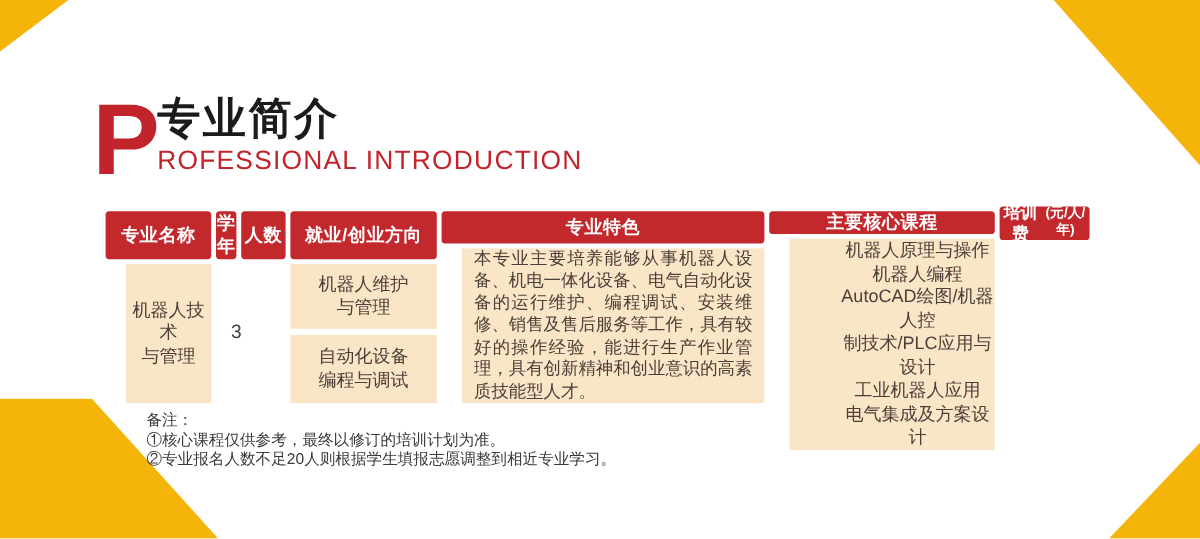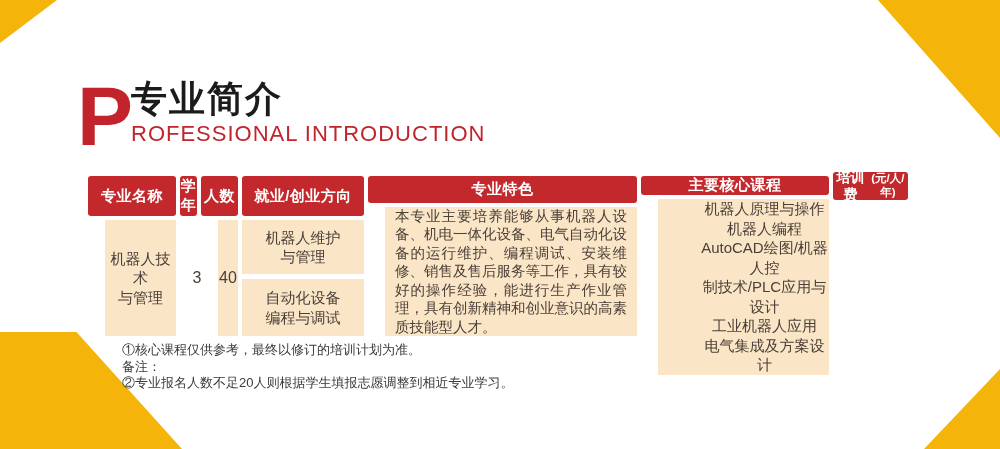--- a/index.html
+++ b/index.html
@@ -90,21 +90,20 @@
 与管理</div>
     </div>
 
     <div class="col" style="width:17px">
       <div class="th">学年</div>
       <div class="td main num">3</div>
     </div>
 
     <div class="col" style="width:37px">
       <div class="th">人数</div>
-      <div class="td main num">40</div>
     </div>
 
     <div class="col" style="width:122px">
       <div class="th">就业/创业方向</div>
       <div class="td sub1">机器人维护
 与管理</div>
       <div class="td sub2">自动化设备
 编程与调试</div>
     </div>
 
@@ -128,18 +127,18 @@
     <div class="col" style="width:75px">
       <div class="th fee">
         <div>培训费</div>
         <div class="fee-sub">(元/人/年)</div>
       </div>
     </div>
 
   </div>
 
   <div class="notes">
+    <div>备注：</div>
     <div>①核心课程仅供参考，最终以修订的培训计划为准。</div>
-    <div>备注：</div>
     <div>②专业报名人数不足20人则根据学生填报志愿调整到相近专业学习。</div>
   </div>
 
 </div>
 
 </body></html>

